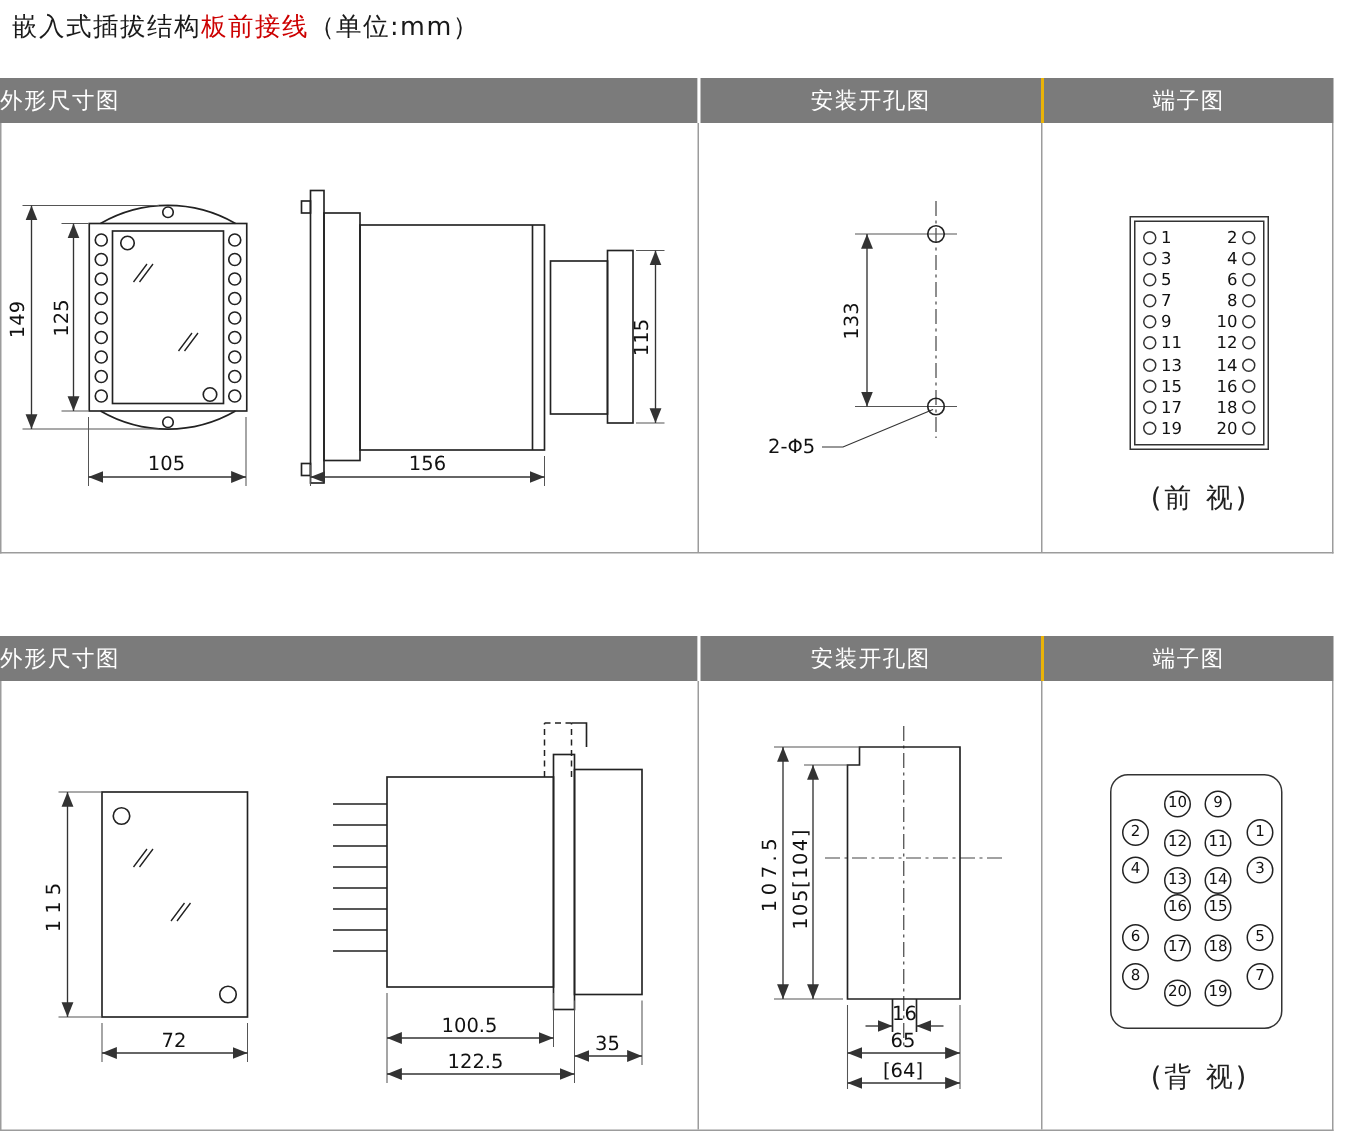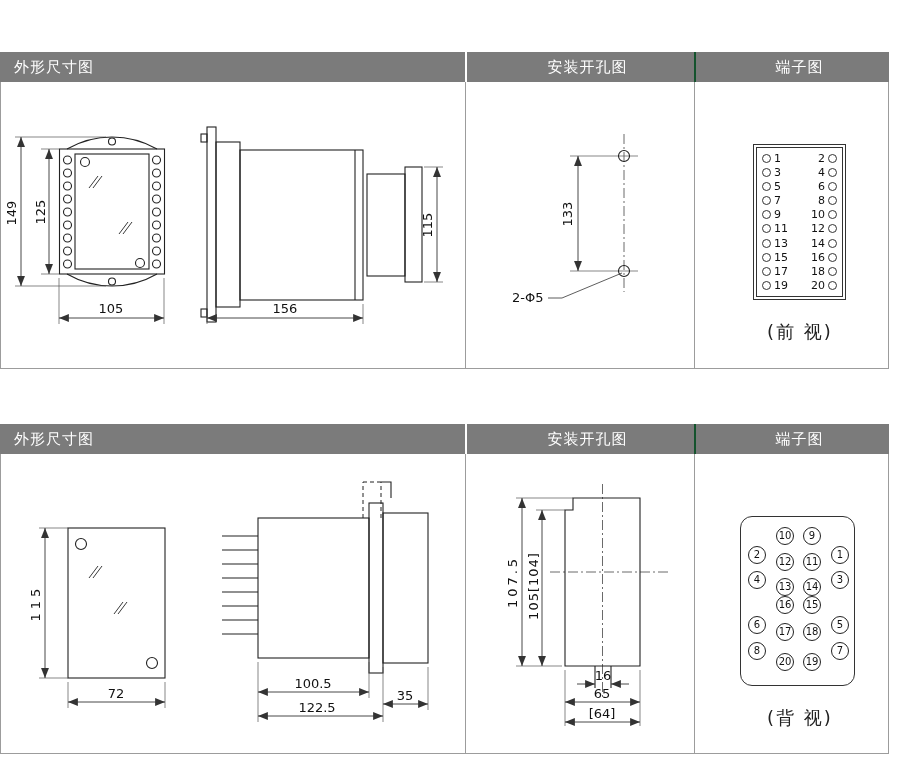--- a/index.html
+++ b/index.html
@@ -10,24 +10,24 @@
   *{box-sizing:border-box;margin:0;padding:0;}
   html,body{background:#ffffff;}
   body{font-family:"DejaVu Sans","Liberation Sans",sans-serif;}
   .canvas{position:relative;width:900px;height:760px;background:#ffffff;overflow:hidden;}
 
   .sec-title{position:absolute;left:8px;font-size:17px;color:#1a1a1a;letter-spacing:1px;white-space:nowrap;}
   .sec-title .red{color:var(--red);}
 
   .tbl{position:absolute;left:0;width:889px;}
   .thead{display:flex;height:30px;}
-  .th{background:var(--hdr-bg);color:var(--hdr-fg);font-size:15px;display:flex;align-items:center;letter-spacing:1px;padding-left:14px;}
+  .th{background:var(--hdr-bg);color:var(--hdr-fg);font-size:15px;display:flex;align-items:center;letter-spacing:1px;}
   .th.c1{width:465px;}
   .th.c2{width:229px;justify-content:center;border-left:2px solid #ffffff;}
-  .th.c3{flex:1;justify-content:center;border-left:2px solid #14532d;}
+  .th.c3{flex:1;justify-content:center;border-left:2px solid #eab308;}
   .tbody{display:flex;border:1px solid #9c9c9c;border-top:none;background:#ffffff;}
   .td{position:relative;}
   .td.c1{width:465px;border-right:1px solid #9c9c9c;}
   .td.c2{width:229px;border-right:1px solid #9c9c9c;}
   .td.c3{flex:1;}
   .td svg{position:absolute;left:0;top:0;}
 
   
   .ol rect,.ol circle,.ol path,.ol line,.ol polyline{fill:none;stroke:#222;stroke-width:1.1;}
   .ol .hatch{stroke-width:0.9;}
@@ -52,20 +52,23 @@
 
   .view-label{position:absolute;font-size:18px;color:#222;letter-spacing:2px;text-align:center;white-space:nowrap;}
   .ft-label{left:40px;width:130px;top:238px;}
   .bt-label{left:40px;width:130px;top:252px;}
 </style>
 </head>
 <body>
 
 <div class="canvas">
 
+  <div class="sec-title" style="top:6px;">
+    <span>嵌入式插拔结构</span><span class="red">板前接线</span><span>（单位:mm）</span>
+  </div>
 
   <div class="tbl" style="top:52px;">
     <div class="thead">
       <div class="th c1">外形尺寸图</div>
       <div class="th c2">安装开孔图</div>
       <div class="th c3">端子图</div>
     </div>
     <div class="tbody" style="height:287px;">
 
       <div class="td c1">

